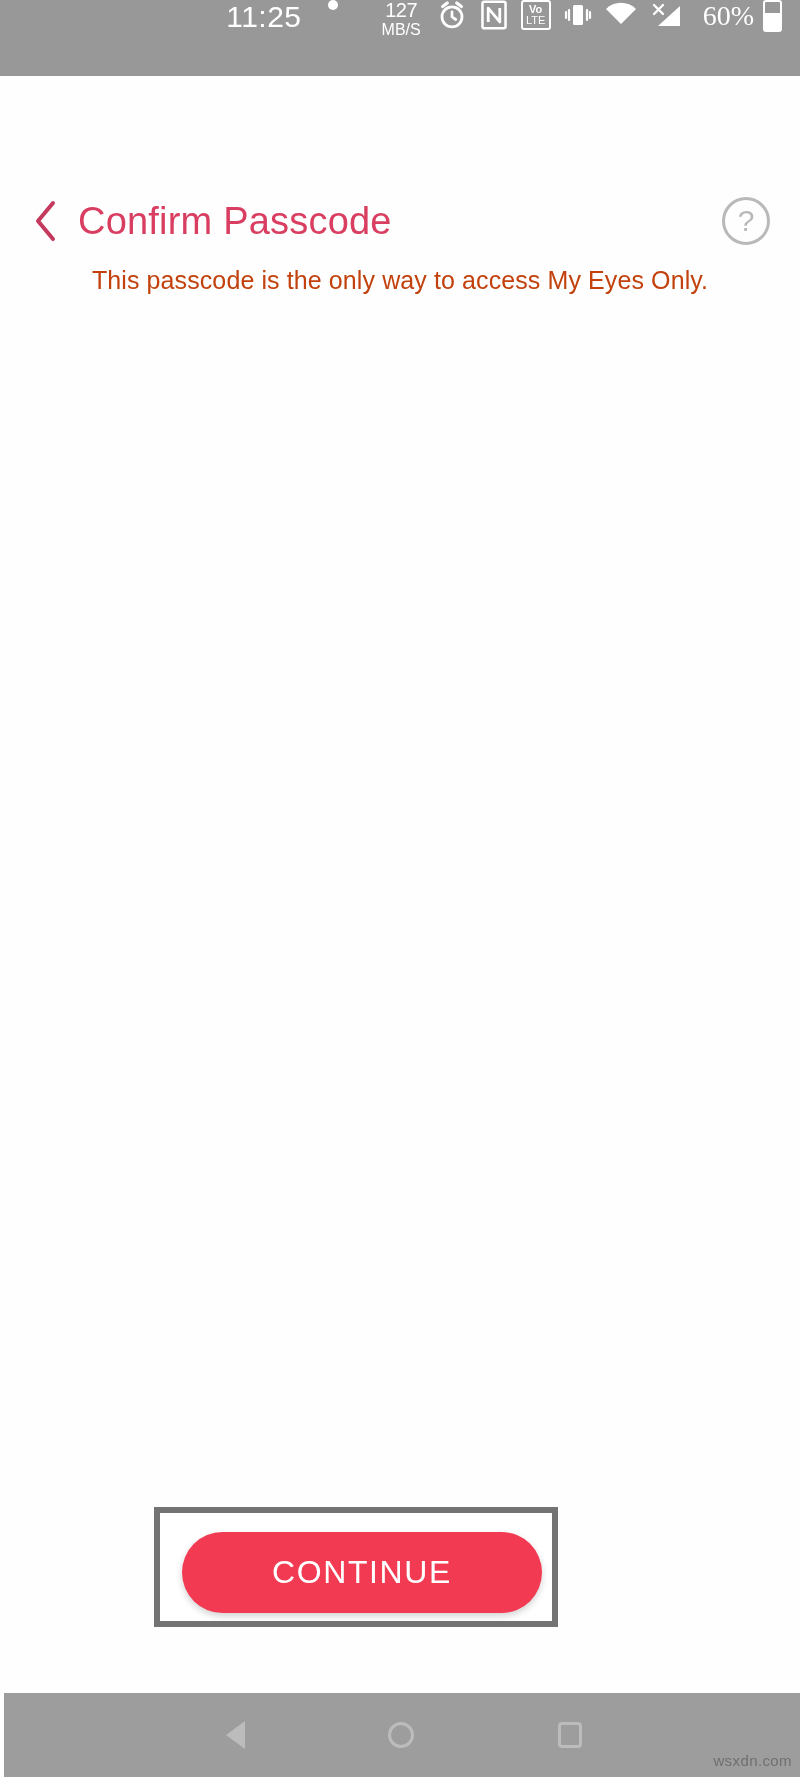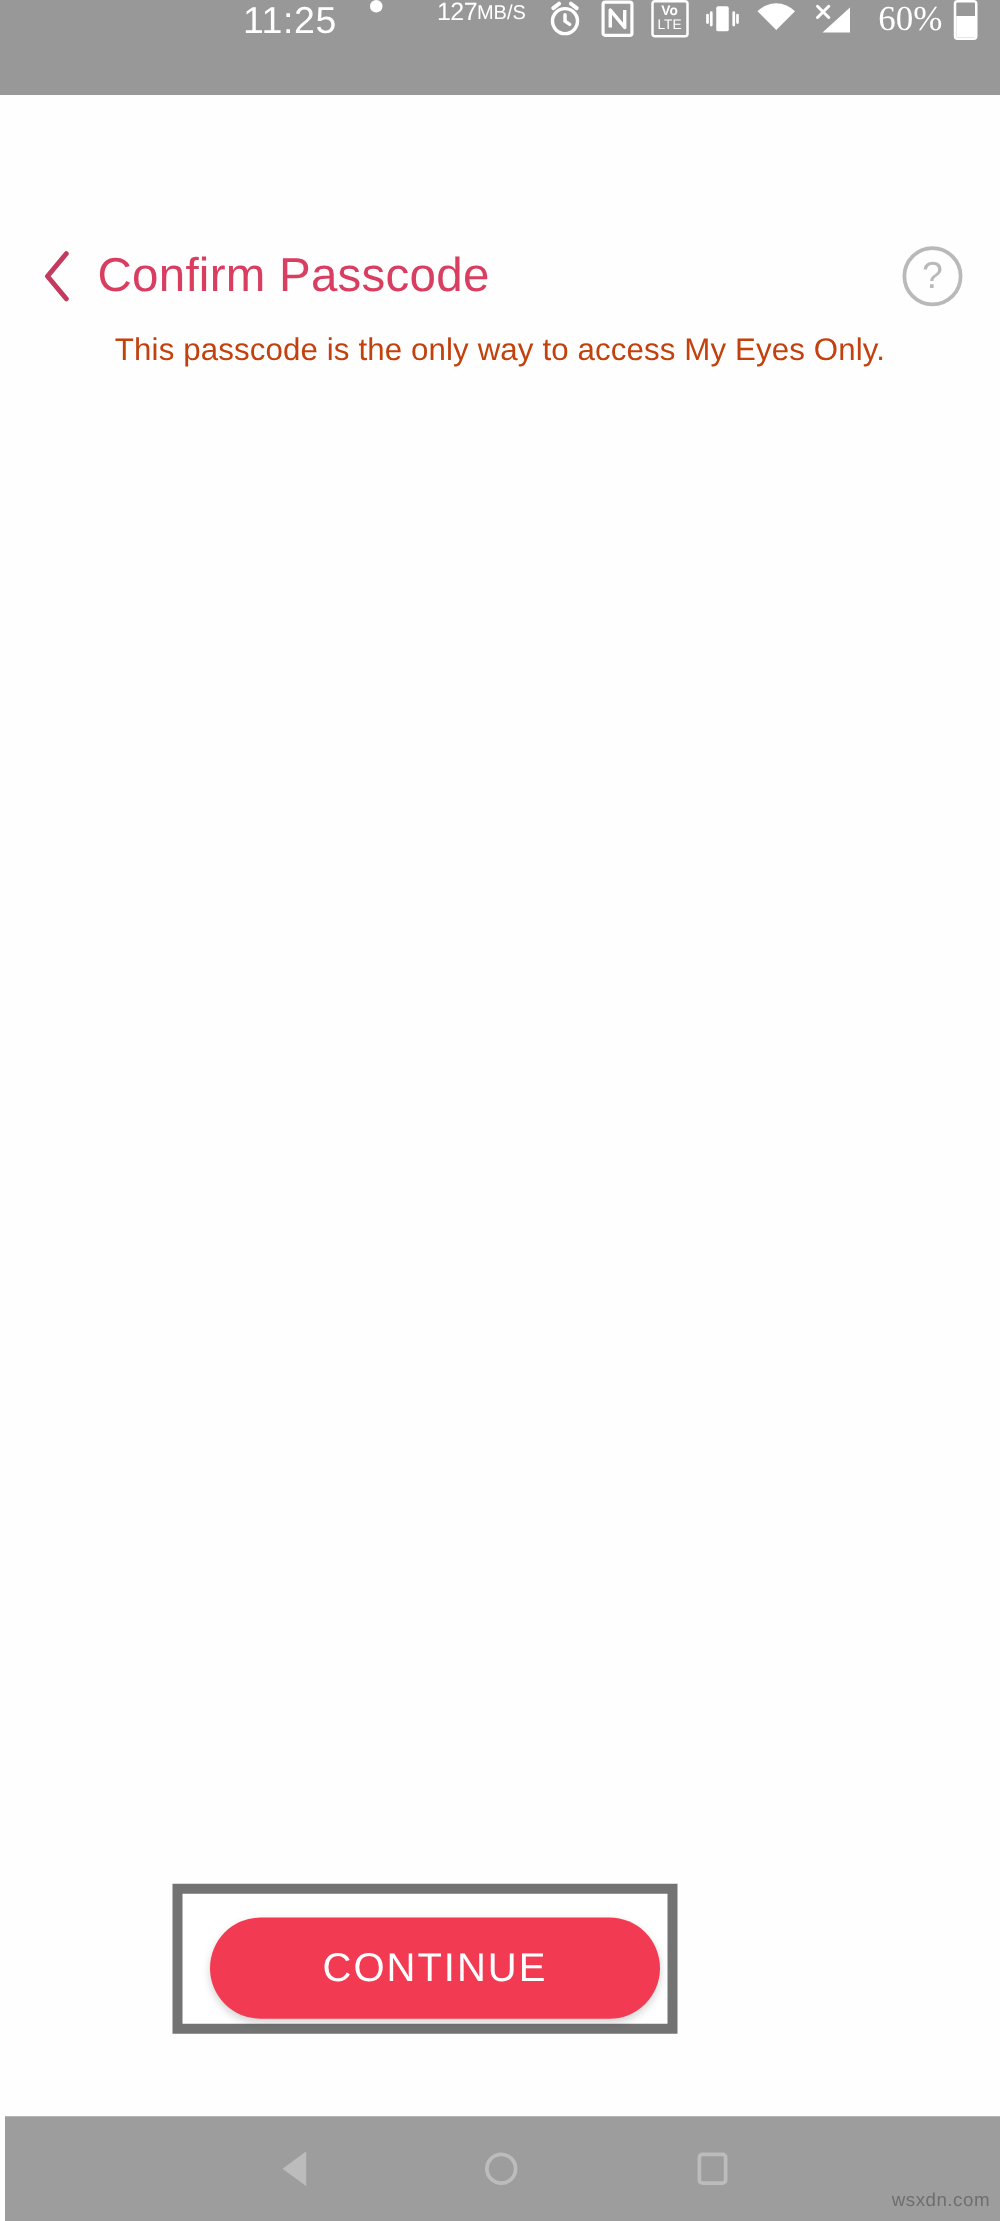--- a/index.html
+++ b/index.html
@@ -36,20 +36,21 @@
     font-weight: 400;
   }
   .sb-dot {
     width: 10px; height: 10px;
     border-radius: 50%;
     background: #ffffff;
     margin-right: 44px;
   }
   .sb-speed {
     display: flex;
+    flex-direction: column;
     align-items: center;
     line-height: 1;
     margin-right: 16px;
   }
   .sb-speed .num { font-size: 20px; letter-spacing: -0.5px; }
   .sb-speed .unit { font-size: 16px; margin-top: 2px; }
   .sb-icon {
     margin-right: 13px;
     display: flex;
     align-items: center;
@@ -200,25 +201,25 @@
   .consent-text {
     font-size: 26px;
     line-height: 35px;
     color: #d9536b;
     letter-spacing: 0.1px;
   }
 
   
   .continue-annot {
     position: absolute;
-    left: 138px;
+    left: 154px;
     top: 1431px;
     width: 404px;
     height: 120px;
-    border: 8px solid #737373;
+    border: 6px solid #737373;
     box-sizing: border-box;
     background: #ffffff;
   }
   .continue-btn {
     position: absolute;
     left: 22px;
     top: 19px;
     width: 360px;
     height: 81px;
     border: none;

